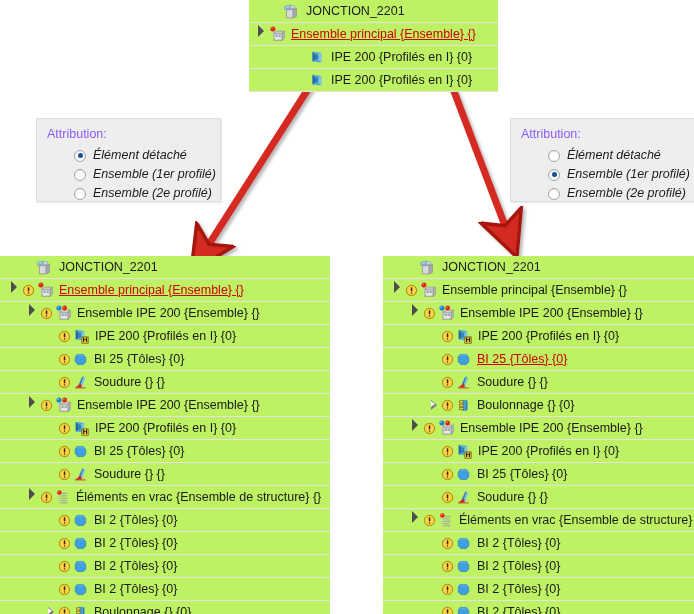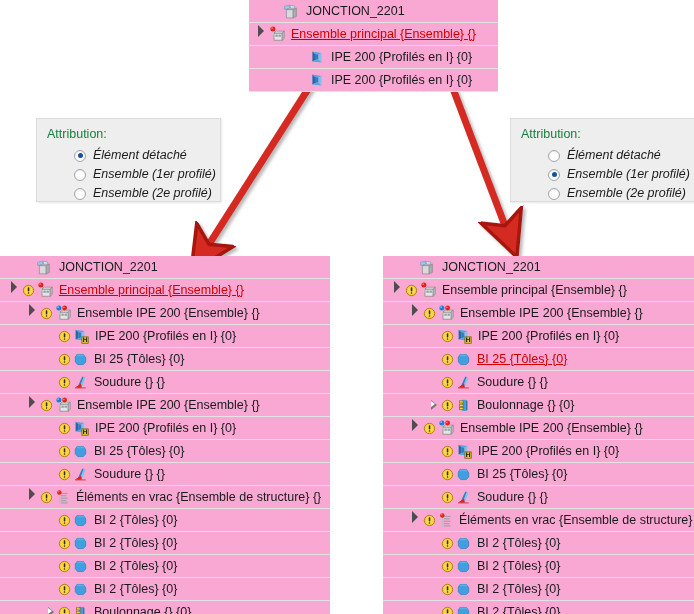--- a/index.html
+++ b/index.html
@@ -3,21 +3,21 @@
 <meta charset="utf-8">
 <style>
   html,body{margin:0;padding:0;}
   body{
     width:694px;height:614px;position:relative;overflow:hidden;
     background:#ffffff;
     font-family:"Liberation Sans", sans-serif;
     font-size:12.5px;color:#111;
     -webkit-font-smoothing:antialiased;
   }
-  .tree{position:absolute;background:#f9a8d4;}
+  .tree{position:absolute;background:#bef264;}
   .row{
     position:relative;height:23px;box-sizing:border-box;
     border-bottom:1px solid #e3e3e3;
     display:flex;align-items:center;white-space:nowrap;
   }
   .row:first-child{border-top:none;}
   .indent{display:inline-block;flex:0 0 auto;}
   
   .exp{
     width:14px;height:23px;flex:0 0 auto;position:relative;cursor:default;
@@ -59,21 +59,21 @@
   .lbl{
     padding-left:6px;line-height:23px;
     font-size:12.5px;color:#1a1a1a;
   }
   .lbl.sel{color:#d00000;text-decoration:underline;}
   
   .groupbox{
     position:absolute;background:#eeeeee;border:1px solid #dcdcdc;
     box-shadow:1px 1px 2px rgba(0,0,0,.10);
   }
-  .gb-title{position:absolute;left:10px;top:8px;font-size:12.5px;color:#15803d;}
+  .gb-title{position:absolute;left:10px;top:8px;font-size:12.5px;color:#8b5cf6;}
   .radiolist{position:absolute;left:37px;top:27px;}
   .radio{height:19px;display:flex;align-items:center;font-style:italic;}
   .rbtn{
     width:12px;height:12px;border-radius:50%;
     background:#fdfdfd;border:1px solid #a0a6ac;
     box-sizing:border-box;flex:0 0 auto;position:relative;
     box-shadow:inset 0 1px 1px rgba(0,0,0,.08);
   }
   .rbtn.on::after{
     content:"";position:absolute;left:2.5px;top:2.5px;

